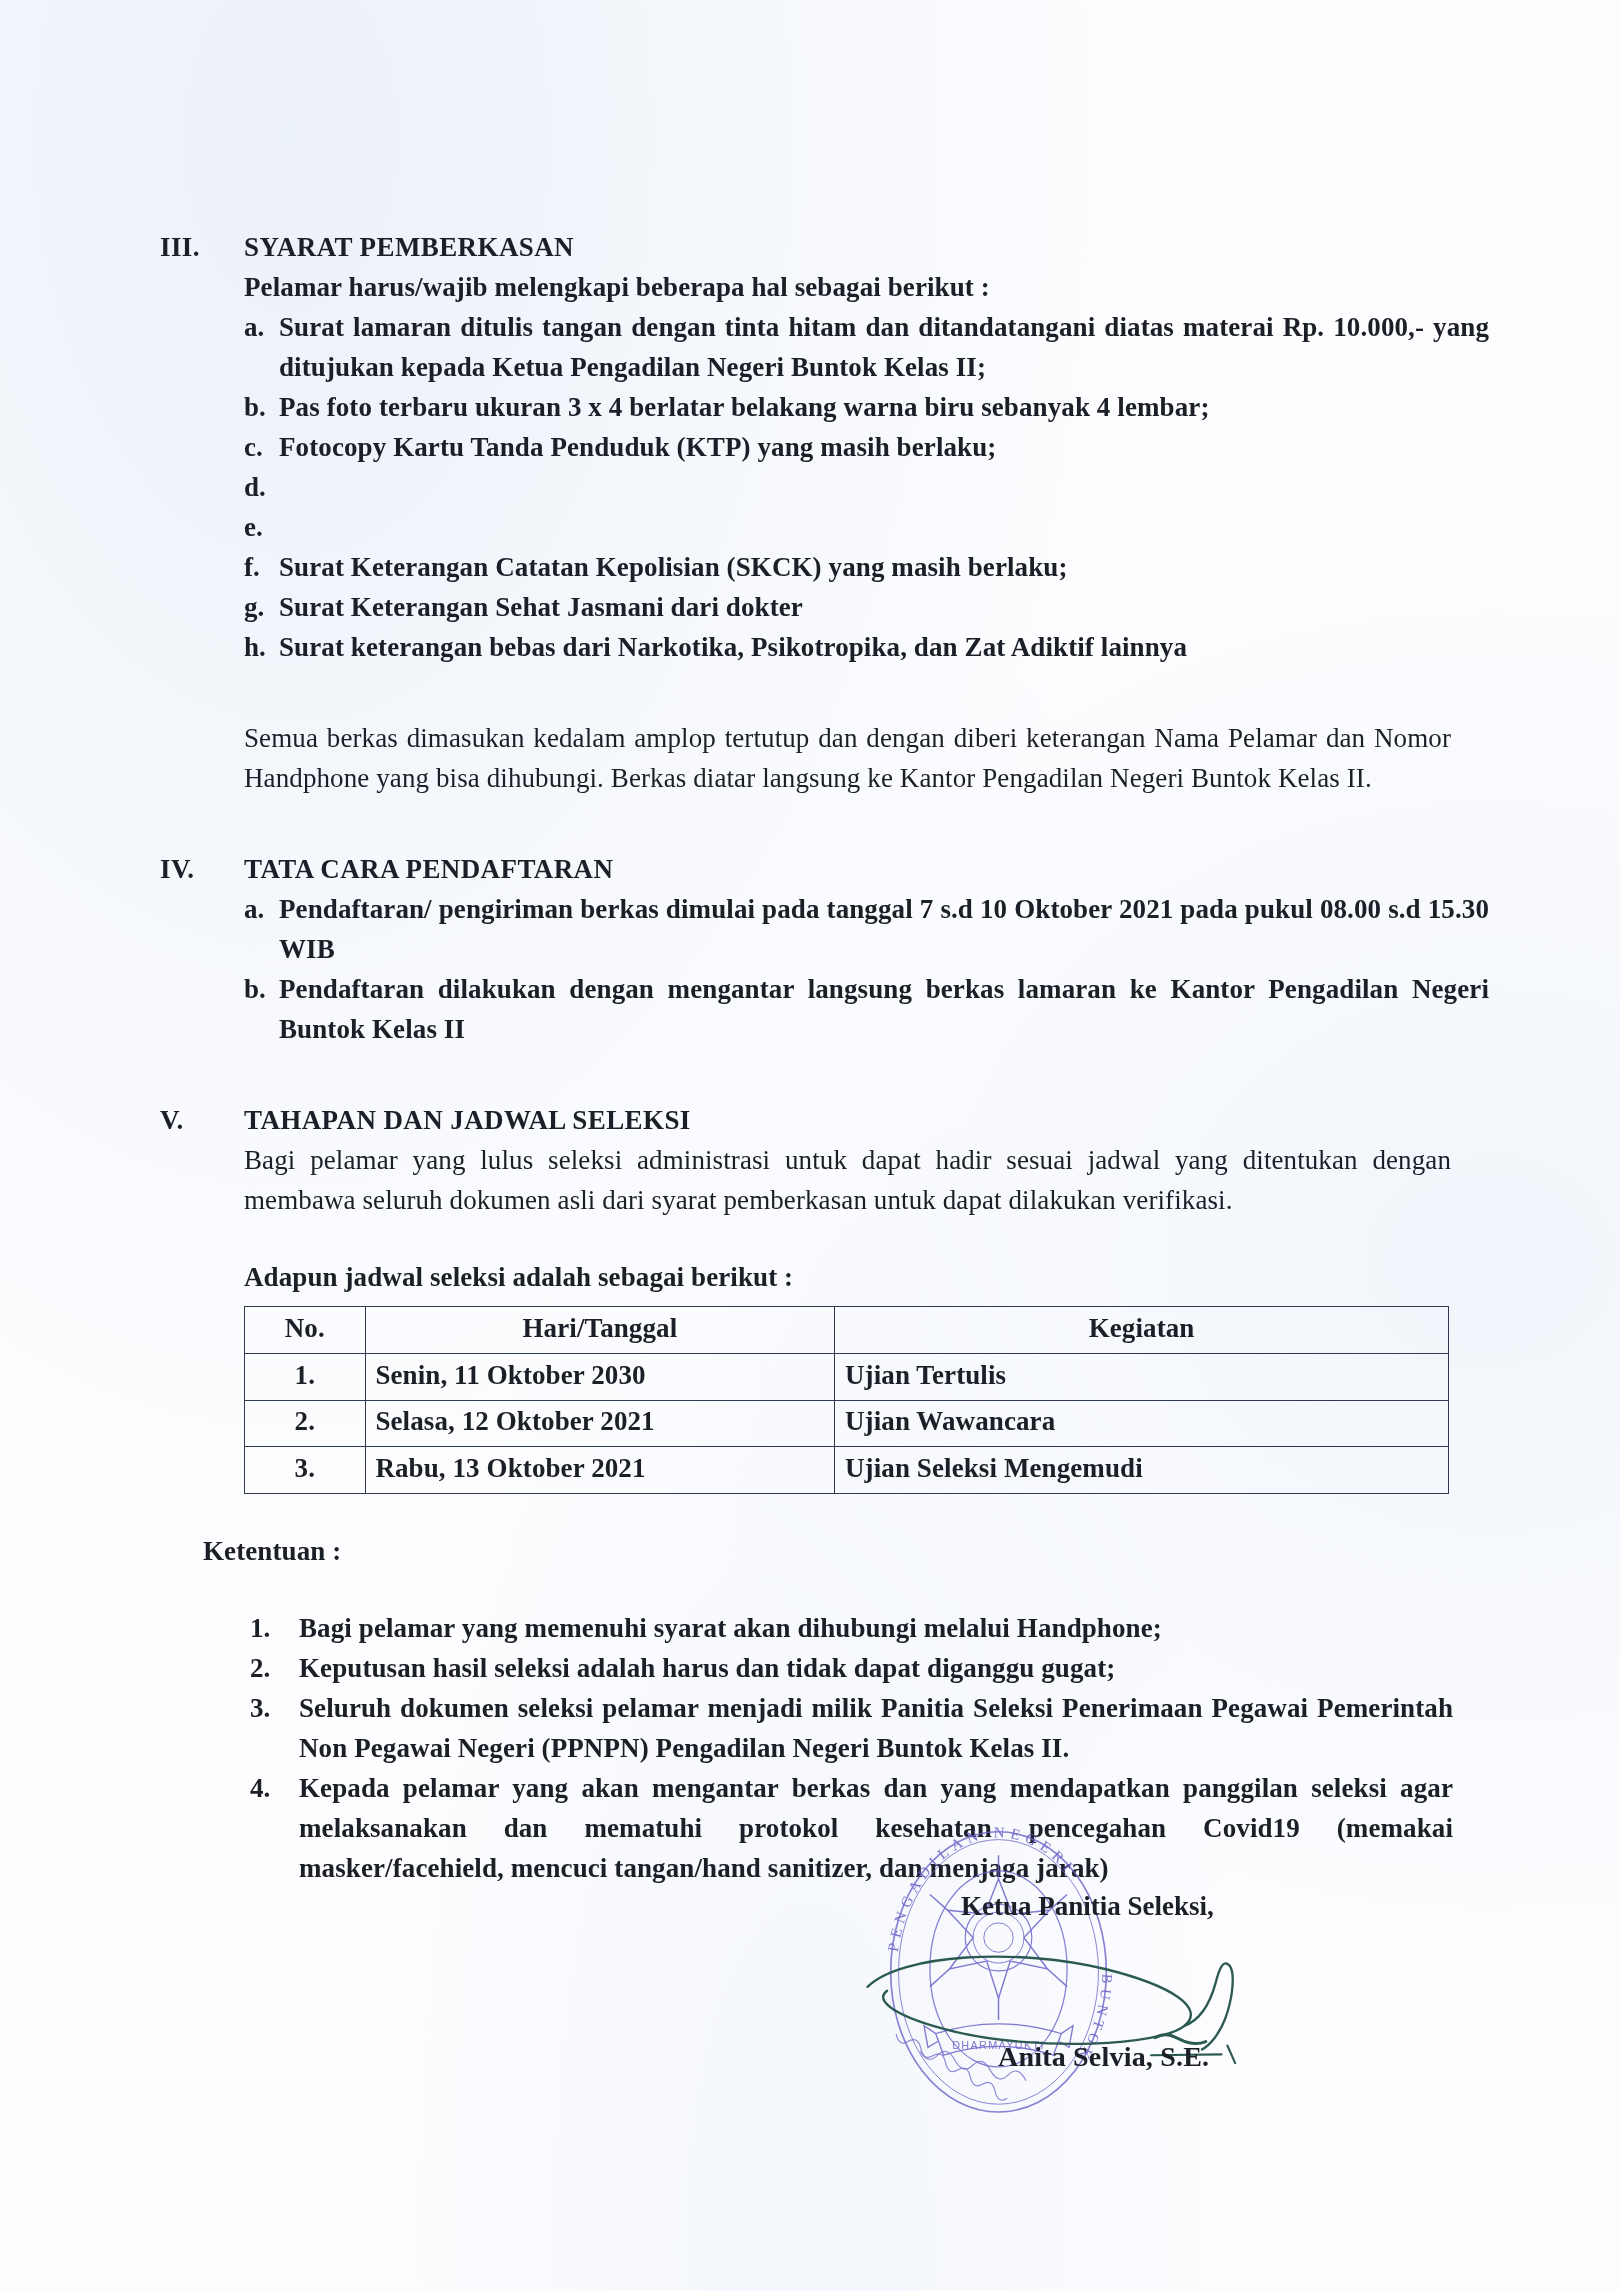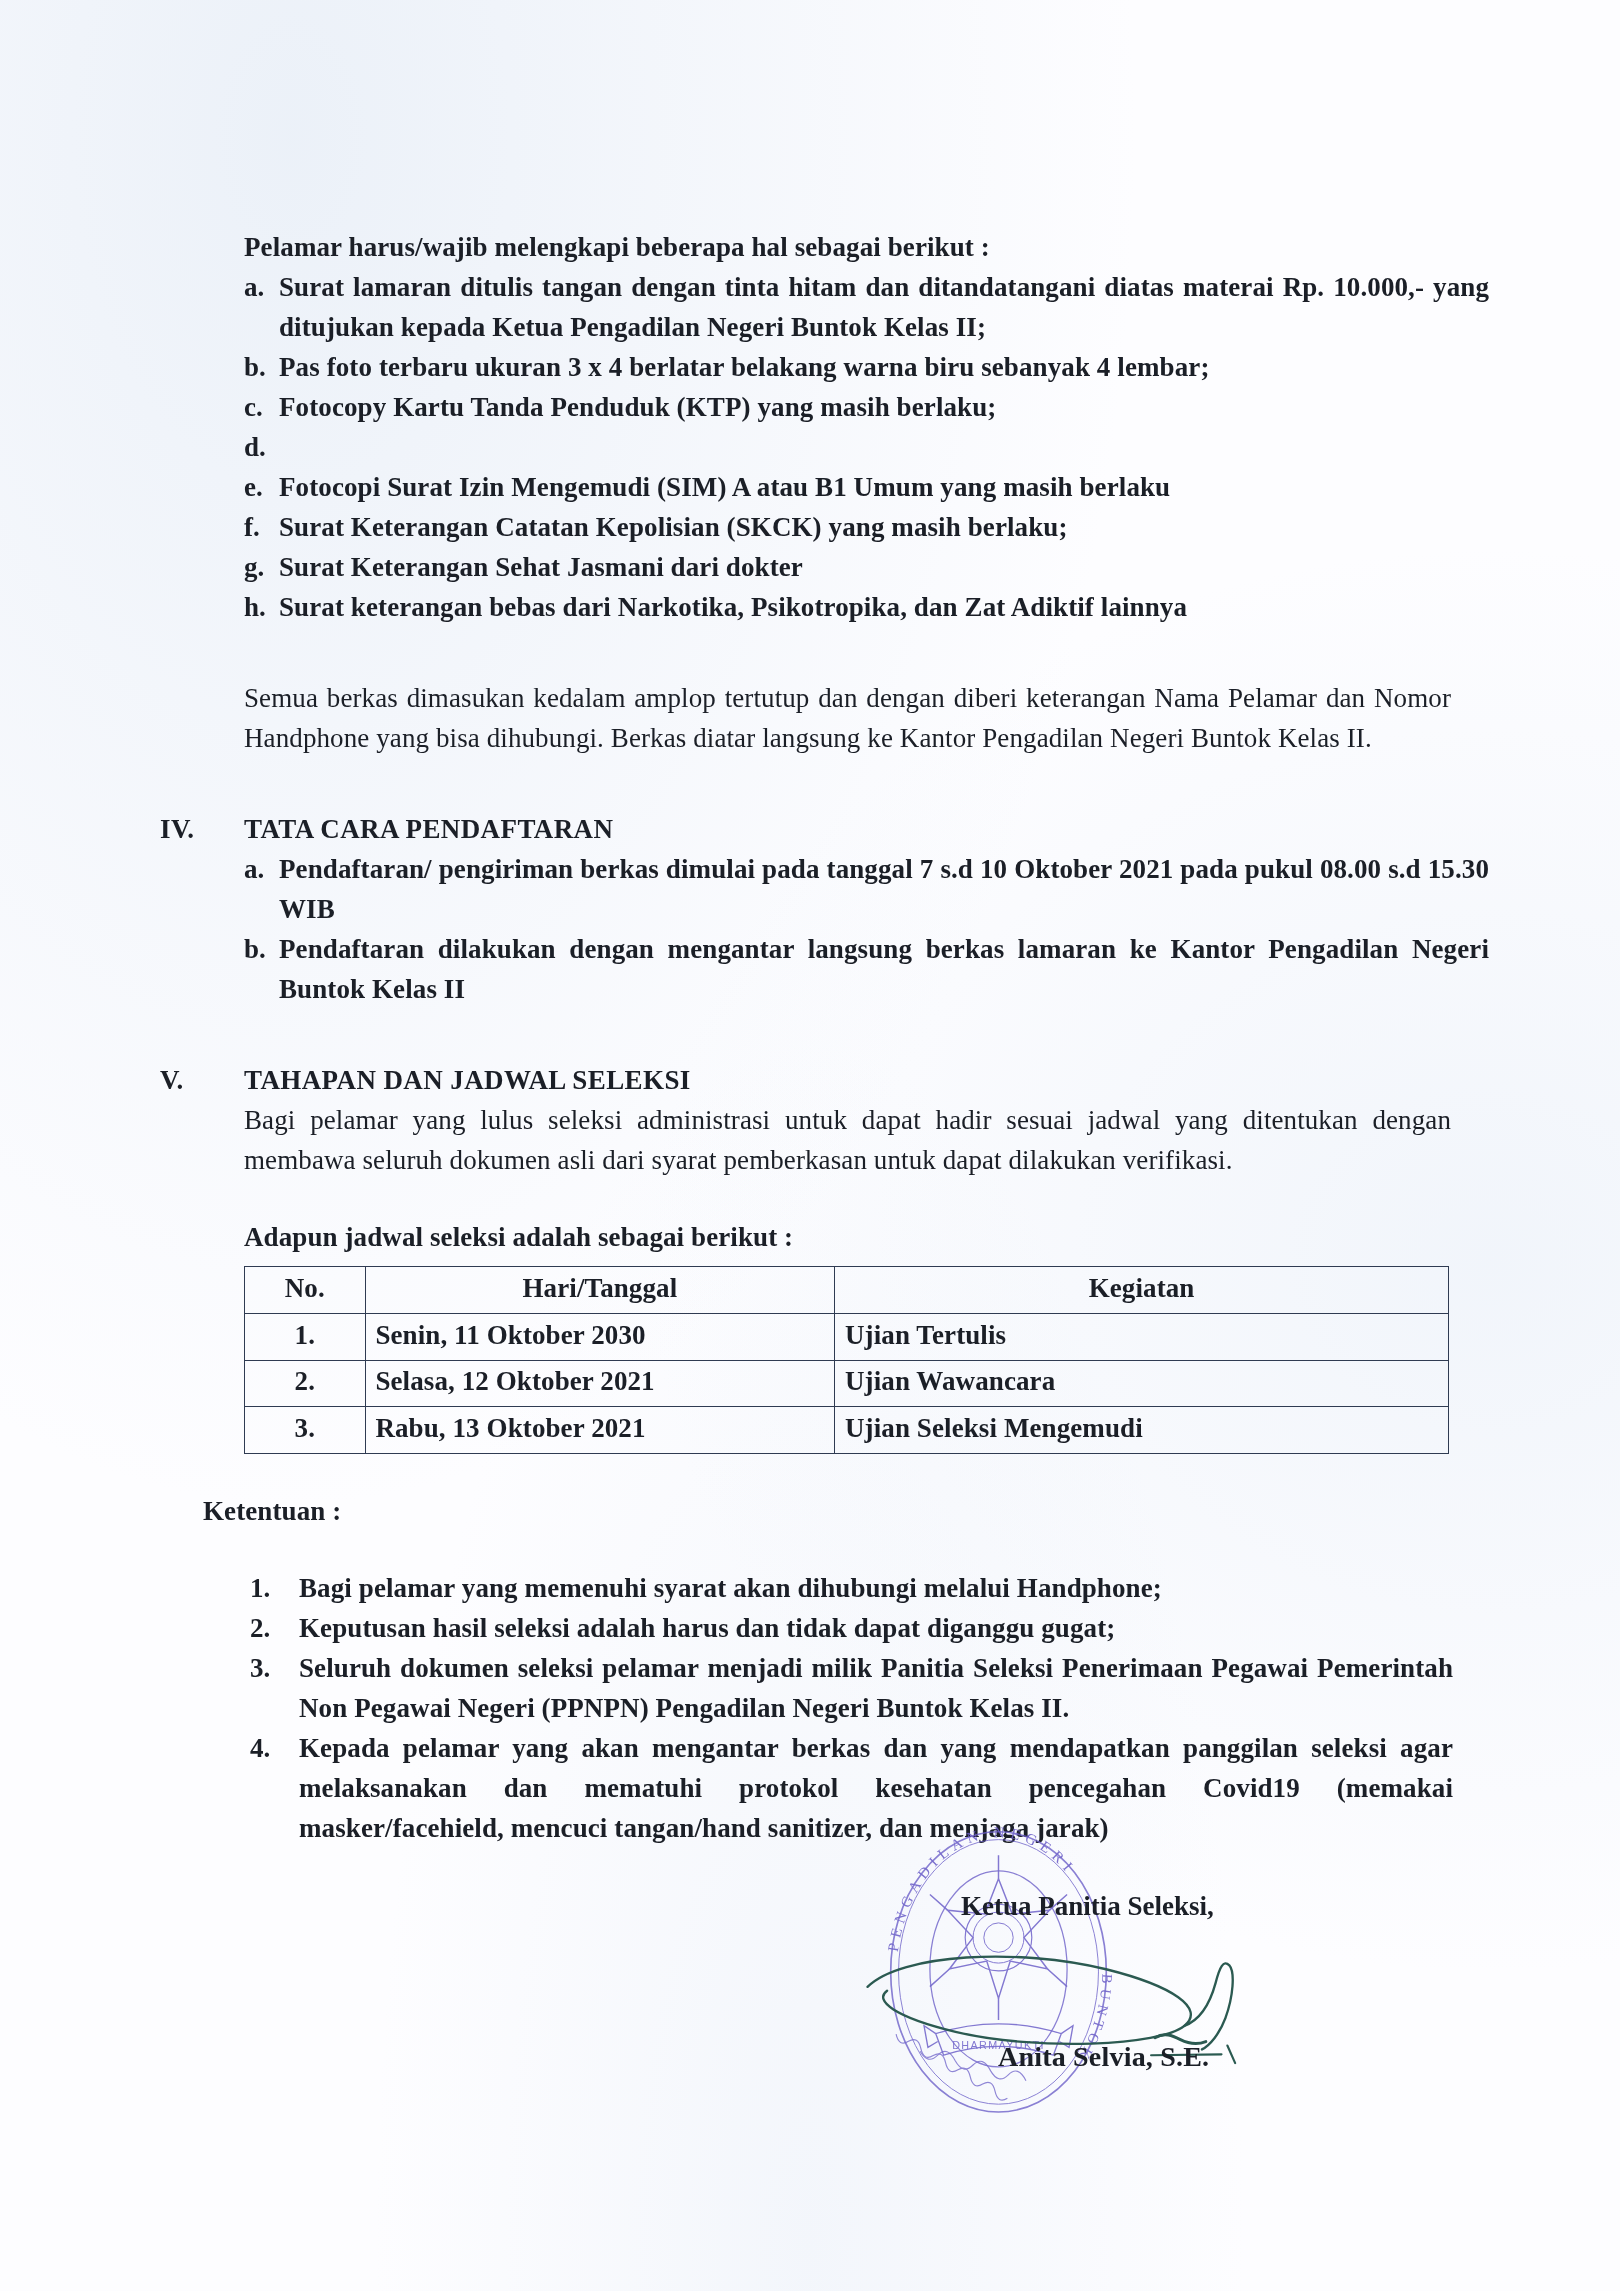--- a/index.html
+++ b/index.html
@@ -179,41 +179,44 @@
 </style>
 </head>
 <body>
 
 <div class="page">
 
   <div class="content" style="padding-top:227px;">
 
     <div class="sec">
 
+      <div class="roman-row">
+        <div class="roman" style="margin-left:160px;">III.</div>
+        <div class="roman-title">SYARAT PEMBERKASAN</div>
+      </div>
 
       <div class="body-indent">Pelamar harus/wajib melengkapi beberapa hal sebagai berikut :</div>
 
       <div class="lettered">
         <div class="mk">a.</div>
         <div class="tx just">Surat lamaran ditulis tangan dengan tinta hitam dan ditandatangani diatas materai Rp. 10.000,- yang ditujukan kepada Ketua Pengadilan Negeri Buntok Kelas II;</div>
       </div>
       <div class="lettered">
         <div class="mk">b.</div>
         <div class="tx">Pas foto terbaru ukuran 3 x 4 berlatar belakang warna biru sebanyak 4 lembar;</div>
       </div>
       <div class="lettered">
         <div class="mk">c.</div>
         <div class="tx">Fotocopy Kartu Tanda Penduduk (KTP) yang masih berlaku;</div>
       </div>
       <div class="lettered">
         <div class="mk">d.</div>
       </div>
       <div class="lettered">
         <div class="mk">e.</div>
-        <div class="tx">Fotocopi Surat Izin Mengemudi (SIM) A atau B1 Umum yang masih berlaku</div>
       </div>
       <div class="lettered">
         <div class="mk">f.</div>
         <div class="tx">Surat Keterangan Catatan Kepolisian (SKCK) yang masih berlaku;</div>
       </div>
       <div class="lettered">
         <div class="mk">g.</div>
         <div class="tx">Surat Keterangan Sehat Jasmani dari dokter</div>
       </div>
       <div class="lettered">

